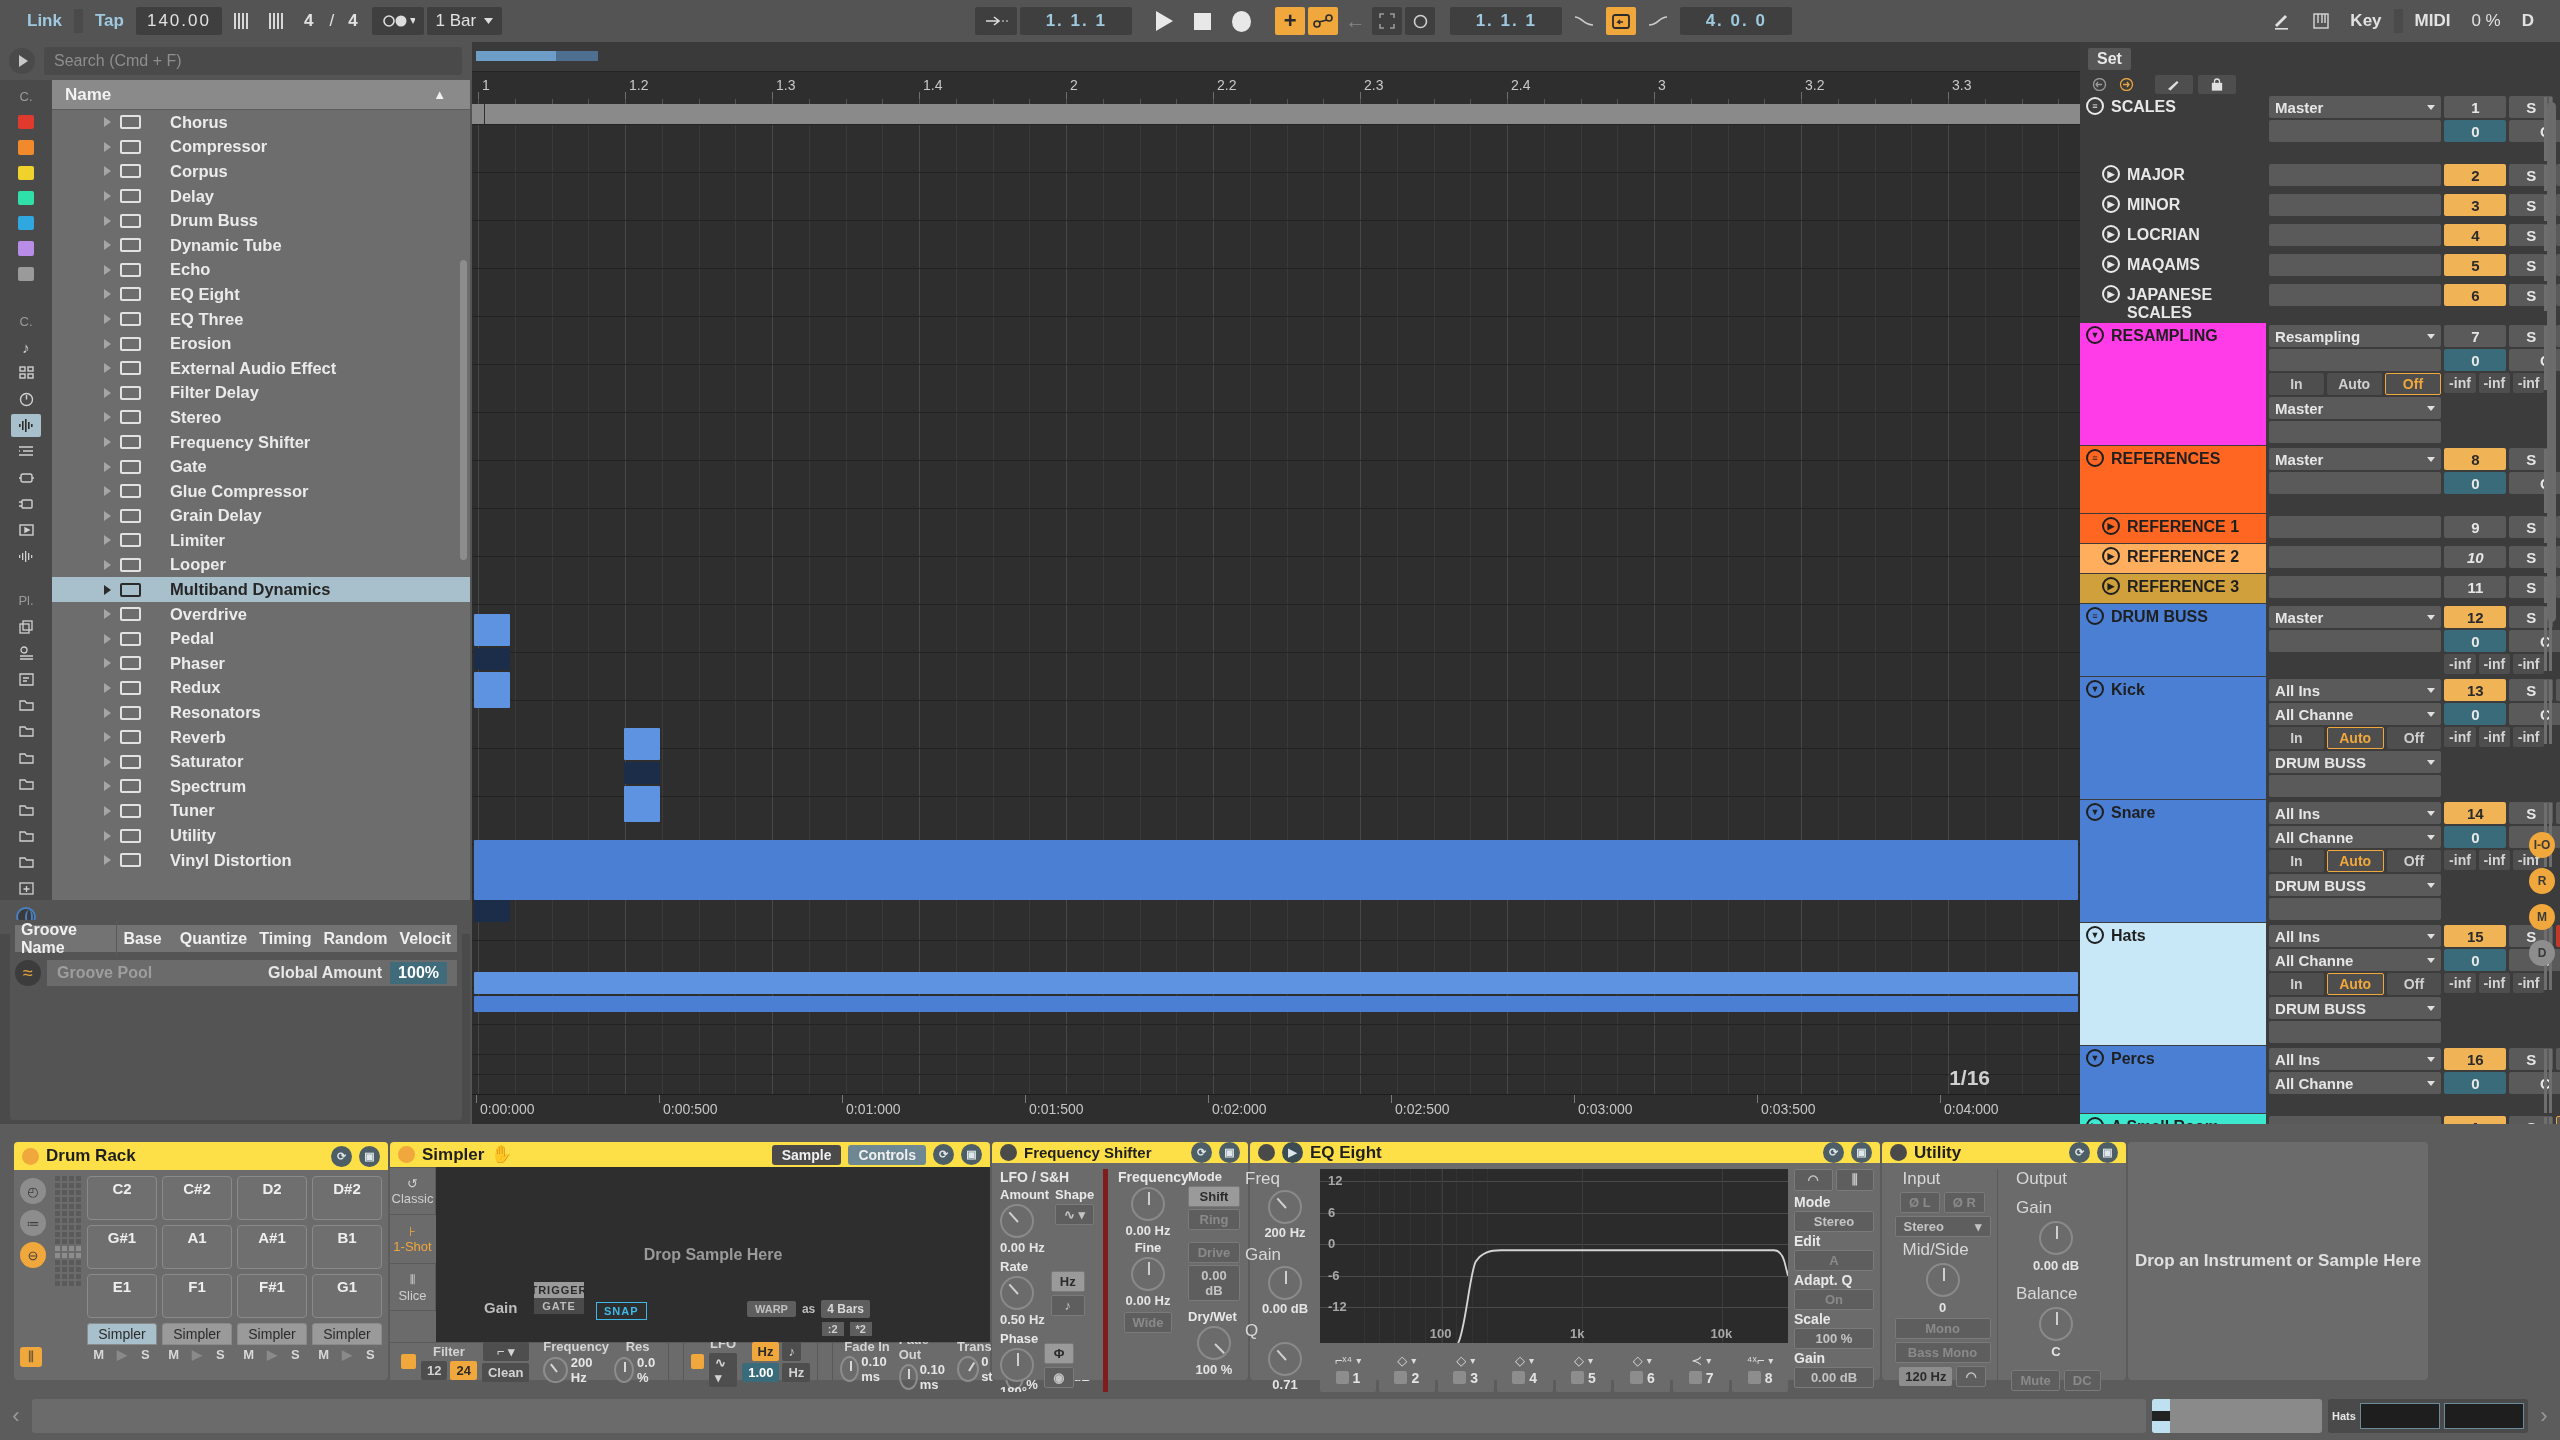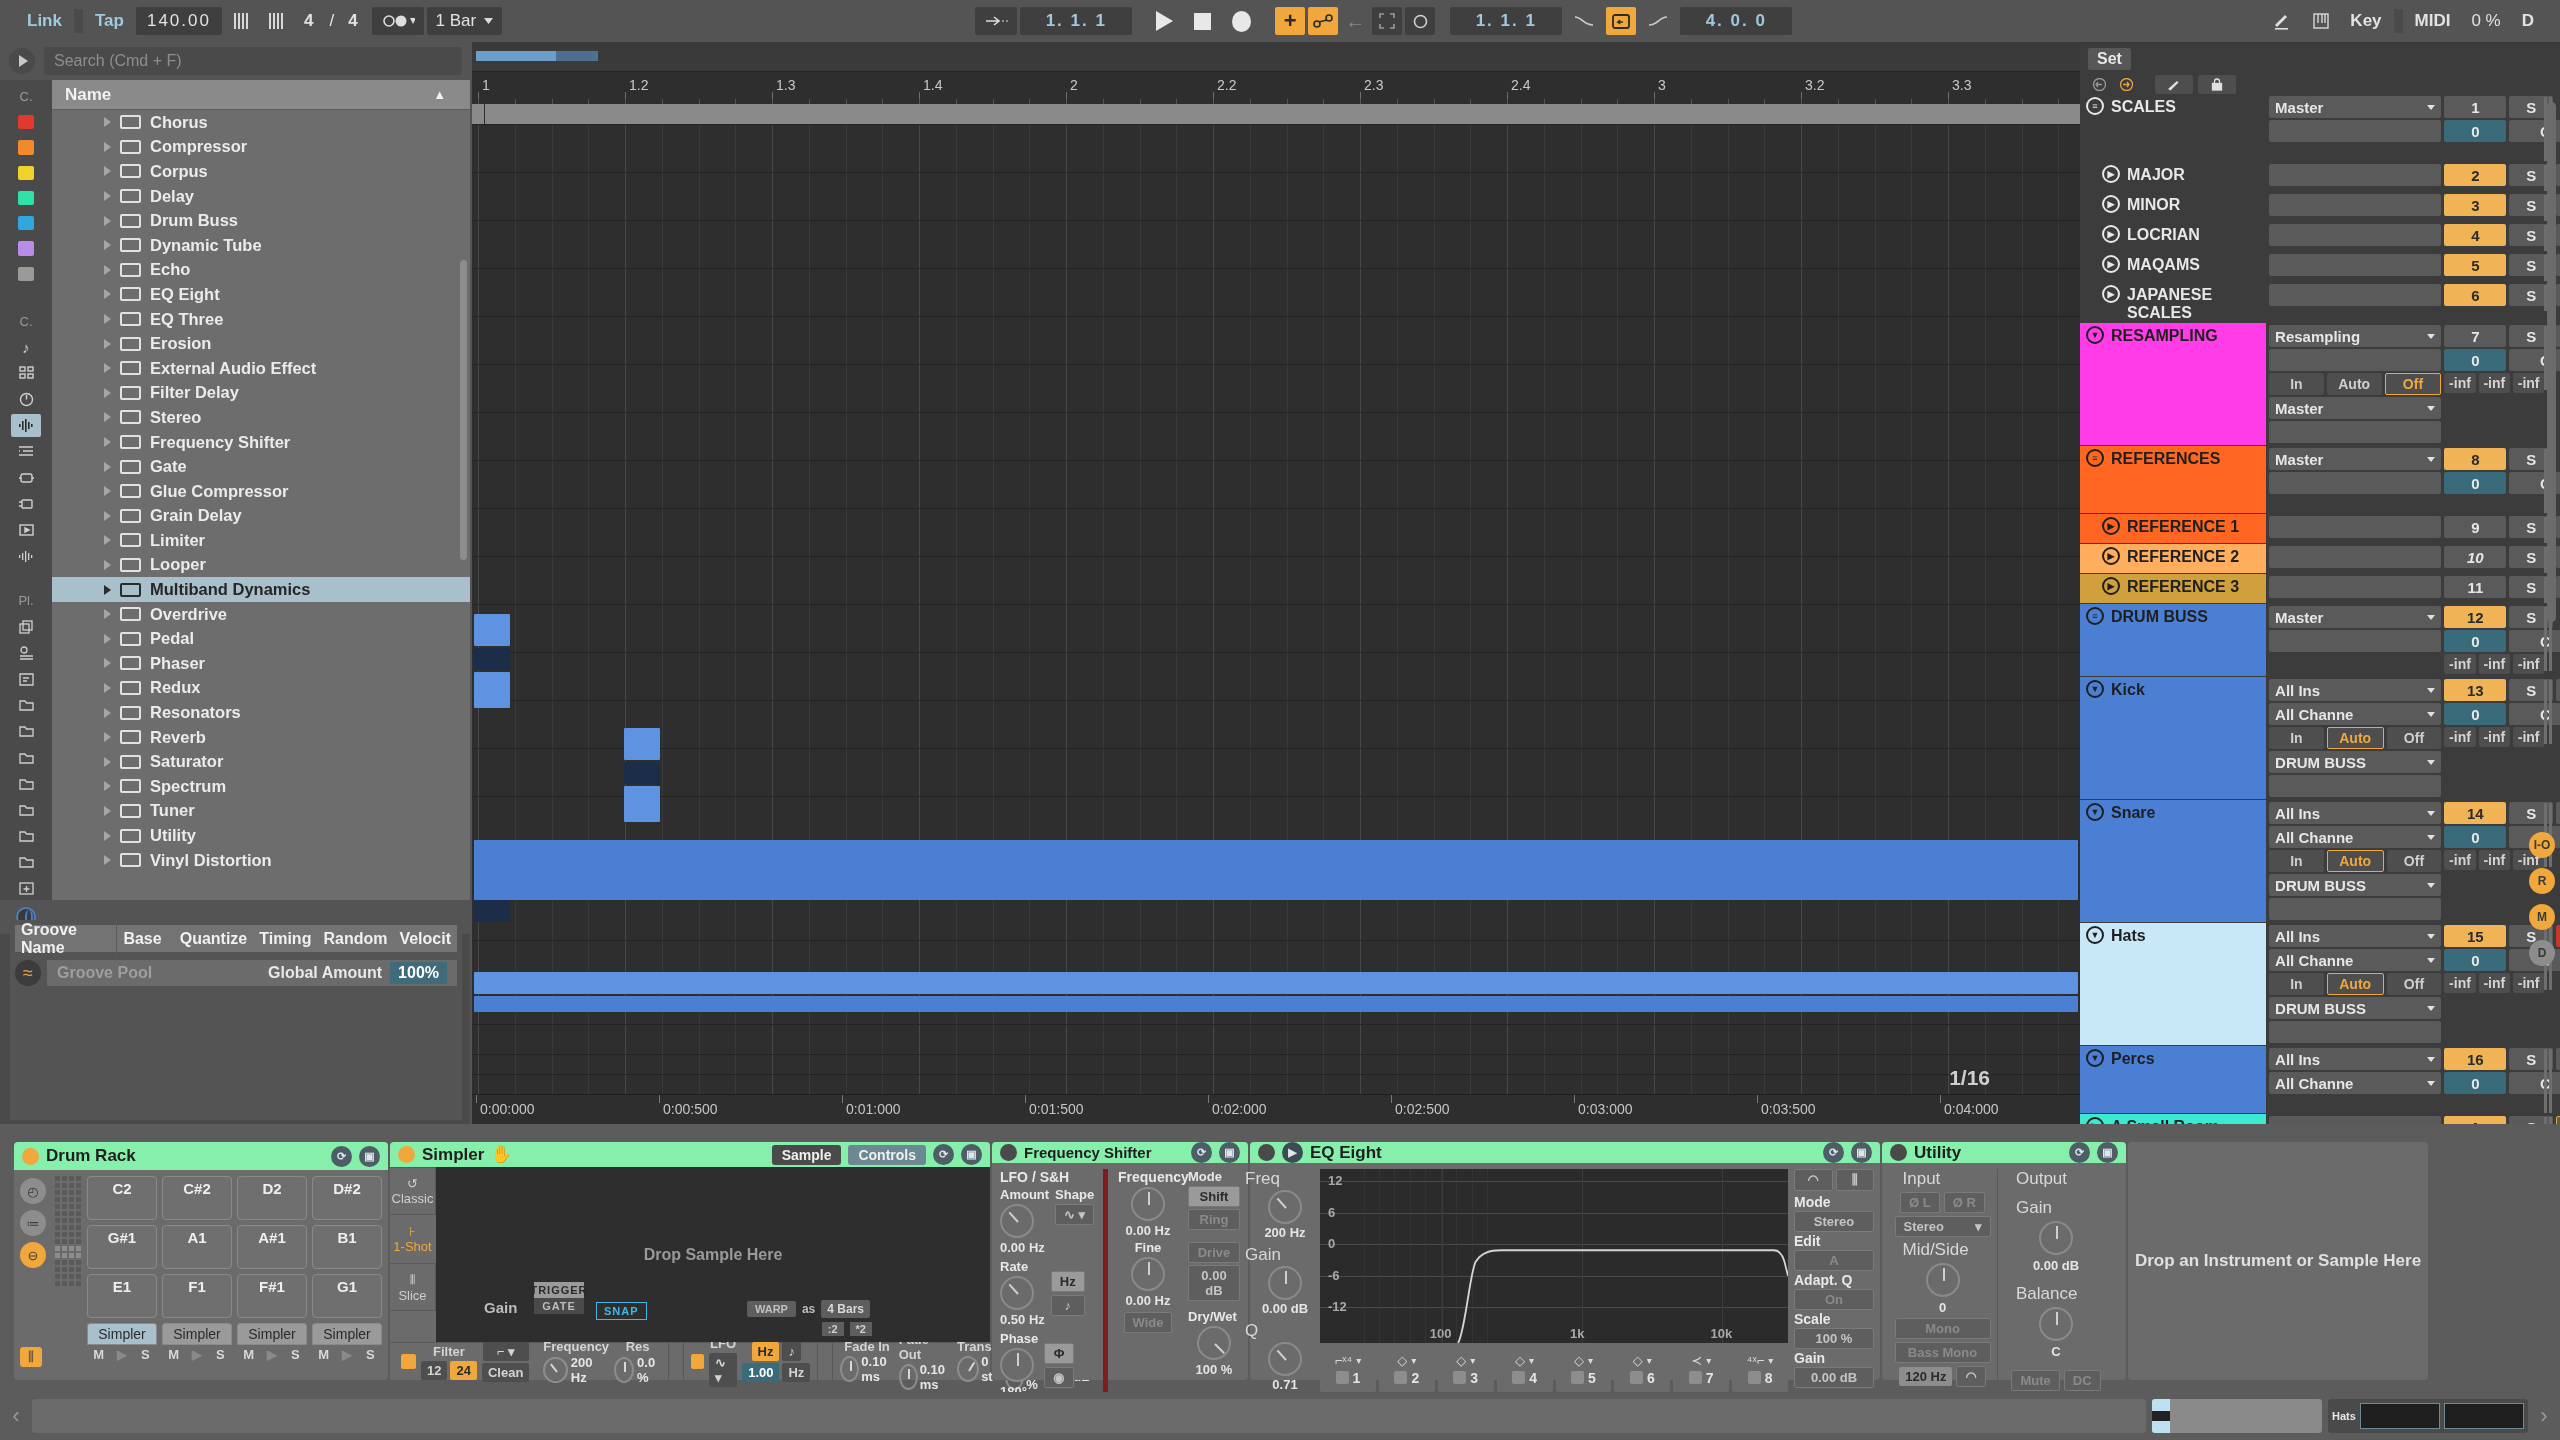--- a/index.html
+++ b/index.html
@@ -95,21 +95,21 @@
   .br-row .tri {
     position: absolute; left: 52px; width: 0; height: 0;
     border-left: 7px solid #a6a6a6; border-top: 5px solid transparent; border-bottom: 5px solid transparent;
   }
   .br-row.sel .tri { border-left-color: #2b2b2b; }
   .br-row .devico {
     position: absolute; left: 68px; width: 21px; height: 14px;
     border: 2px solid #e2e2e2; border-radius: 2px;
   }
   .br-row.sel .devico { border-color: #2b2b2b; }
-  .br-row .lbl { margin-left: 48px; }
+  .br-row .lbl { margin-left: 68px; }
   .br-scroll {
     position:absolute; right: 3px; top: 180px; width: 7px; height: 300px;
     background: #8d8d8d; border-radius: 4px;
   }
   .br-foot {
     position: absolute; left: 0; top: 858px; width: 470px; height: 34px;
     background: #545454; display: flex; align-items: center; padding-left: 16px;
   }
   .br-foot .globe {
     width: 20px; height: 20px; border-radius: 50%; border: 2px solid #4a7fc1;
@@ -244,21 +244,21 @@
   
   .devview {
     position: absolute; left: 0; top: 1124px; width: 2560px; height: 268px;
     background: #5c5c5c; display: flex; align-items: flex-start; padding: 18px 10px 0 14px; gap: 2px;
   }
   .dev {
     background: #6b6b6b; border-radius: 4px; display:flex; flex-direction:column;
     height: 238px; position: relative;
   }
   .dev-title {
-    height: 28px; background: #86efac; display:flex; align-items:center; padding: 0 8px; gap: 7px;
+    height: 28px; background: #fde047; display:flex; align-items:center; padding: 0 8px; gap: 7px;
     border-radius: 4px 4px 0 0; color: #1f1f1f; font-weight:bold; font-size:17px;
   }
   .dev-led { width: 17px; height:17px; border-radius:50%; background:#f0a73c; flex:0 0 auto;}
   .dev-led.off { background:#4a4a4a; }
   .dev-tbtn { width:21px;height:21px;border-radius:50%; background:#4e5e66; color:#dfe7ea;
     display:flex;align-items:center;justify-content:center;font-size:11px; }
 
   
   .dr-body { display:flex; gap: 6px; padding: 6px; }
   .dr-left { display:flex; flex-direction:column; gap:6px; width: 30px; padding-top:2px;}

